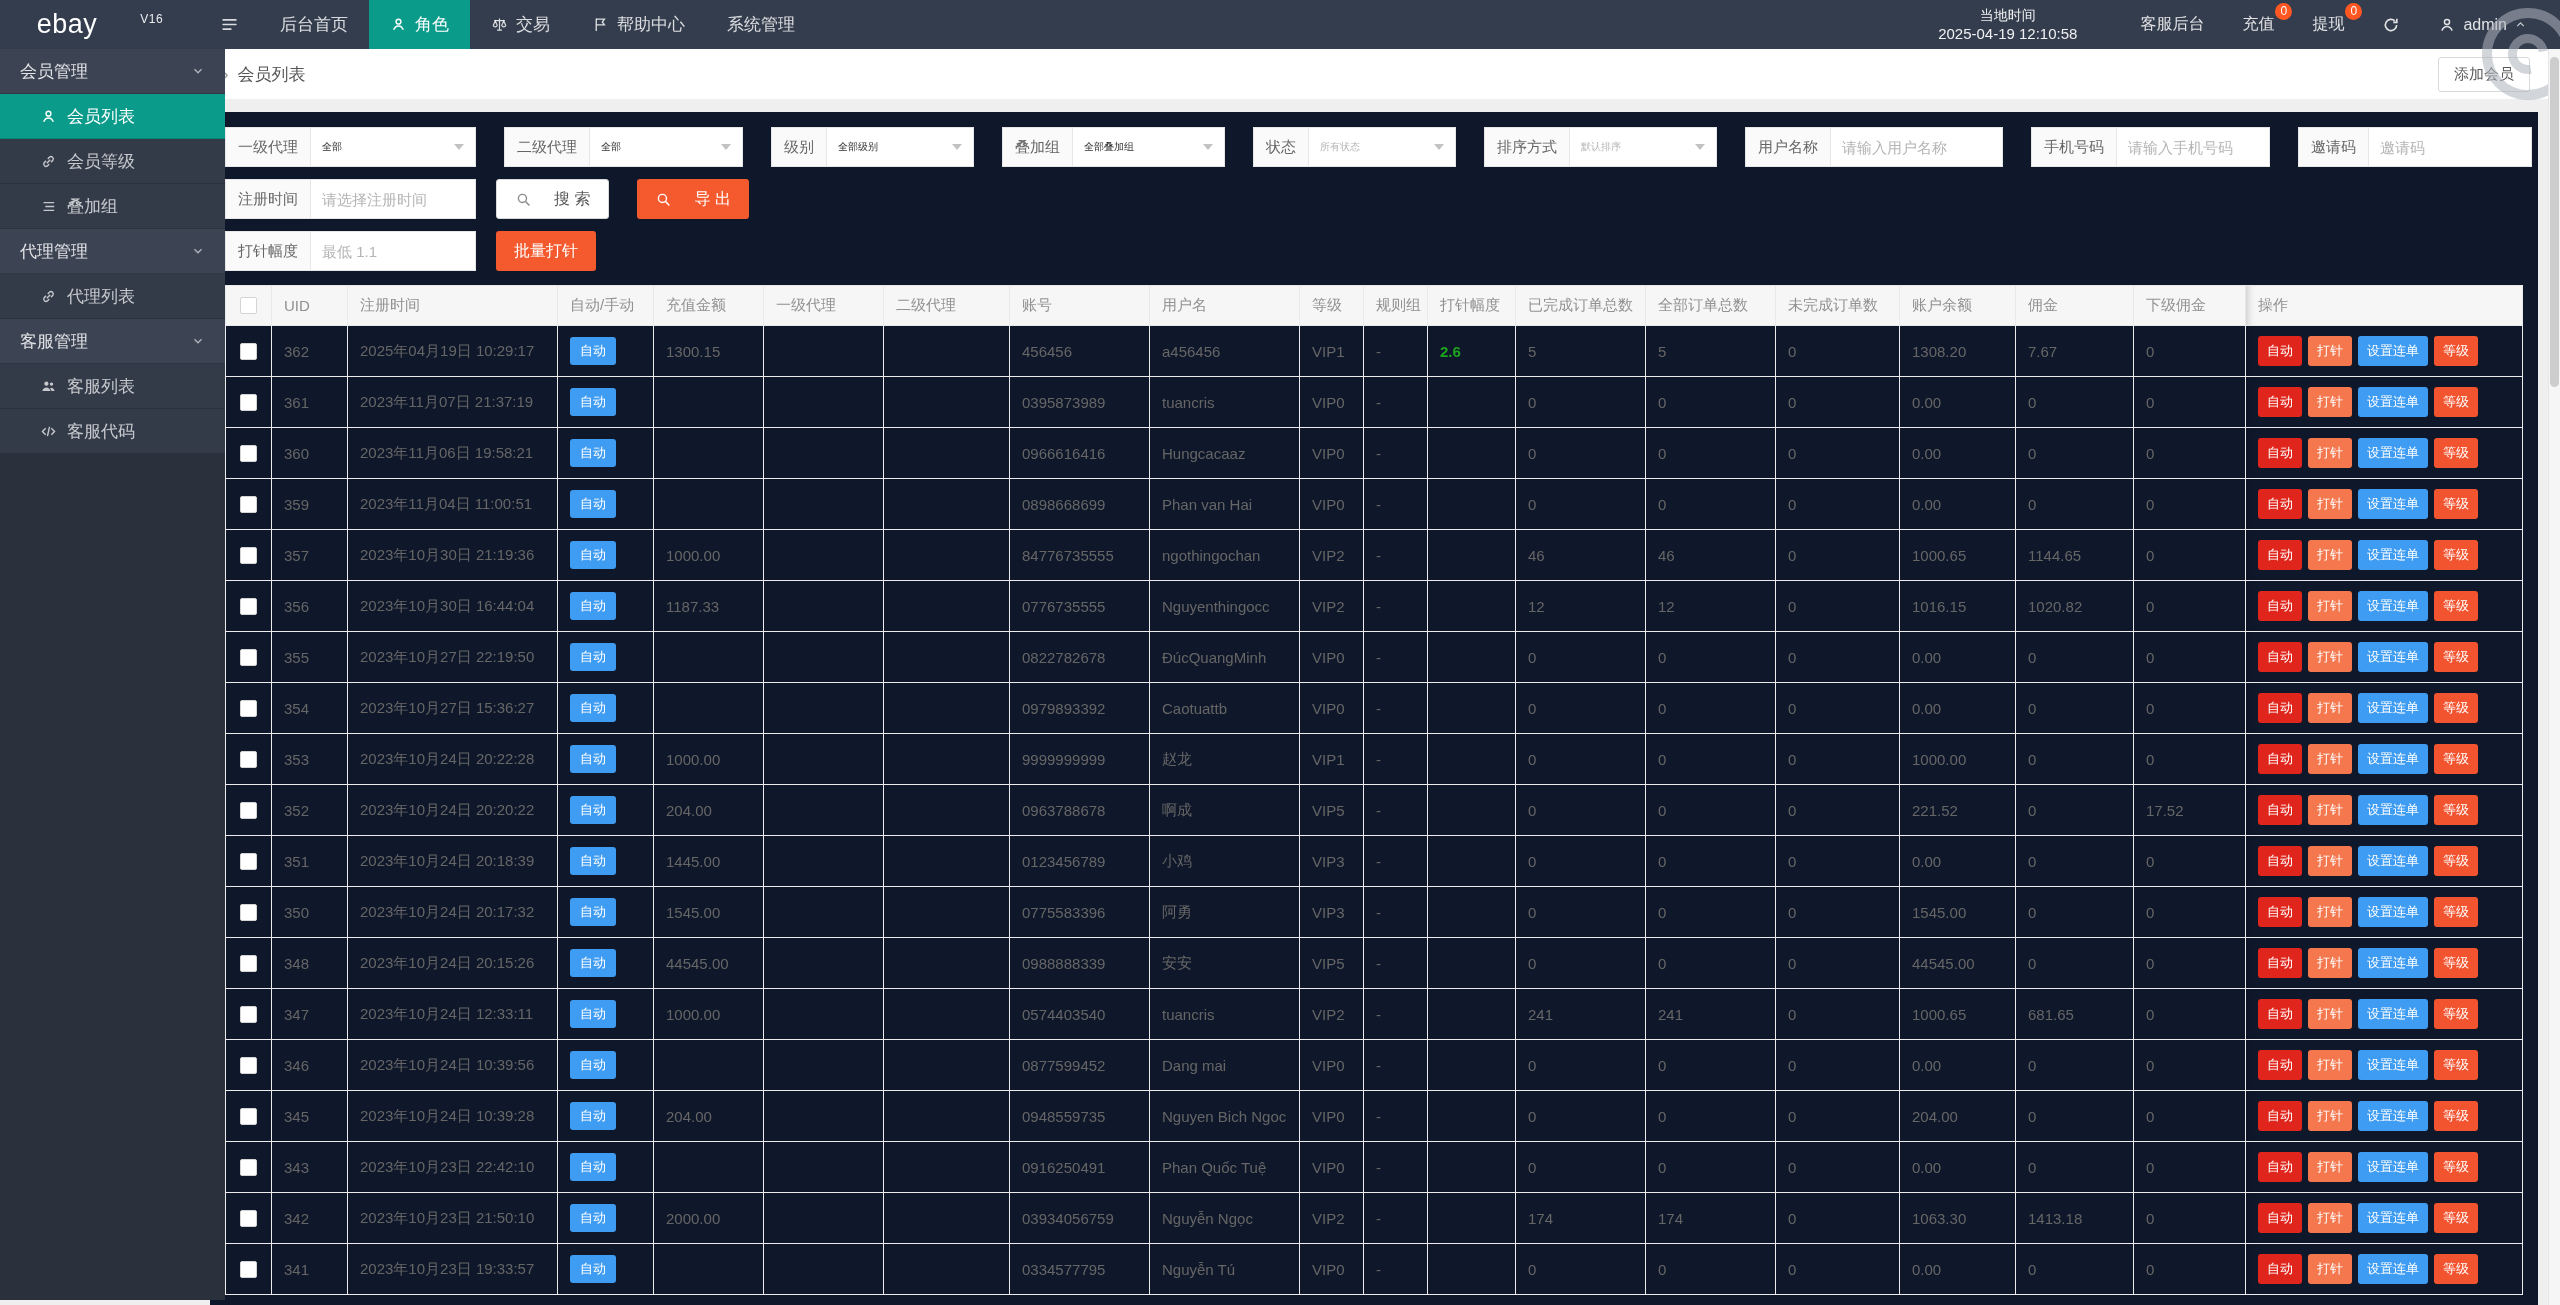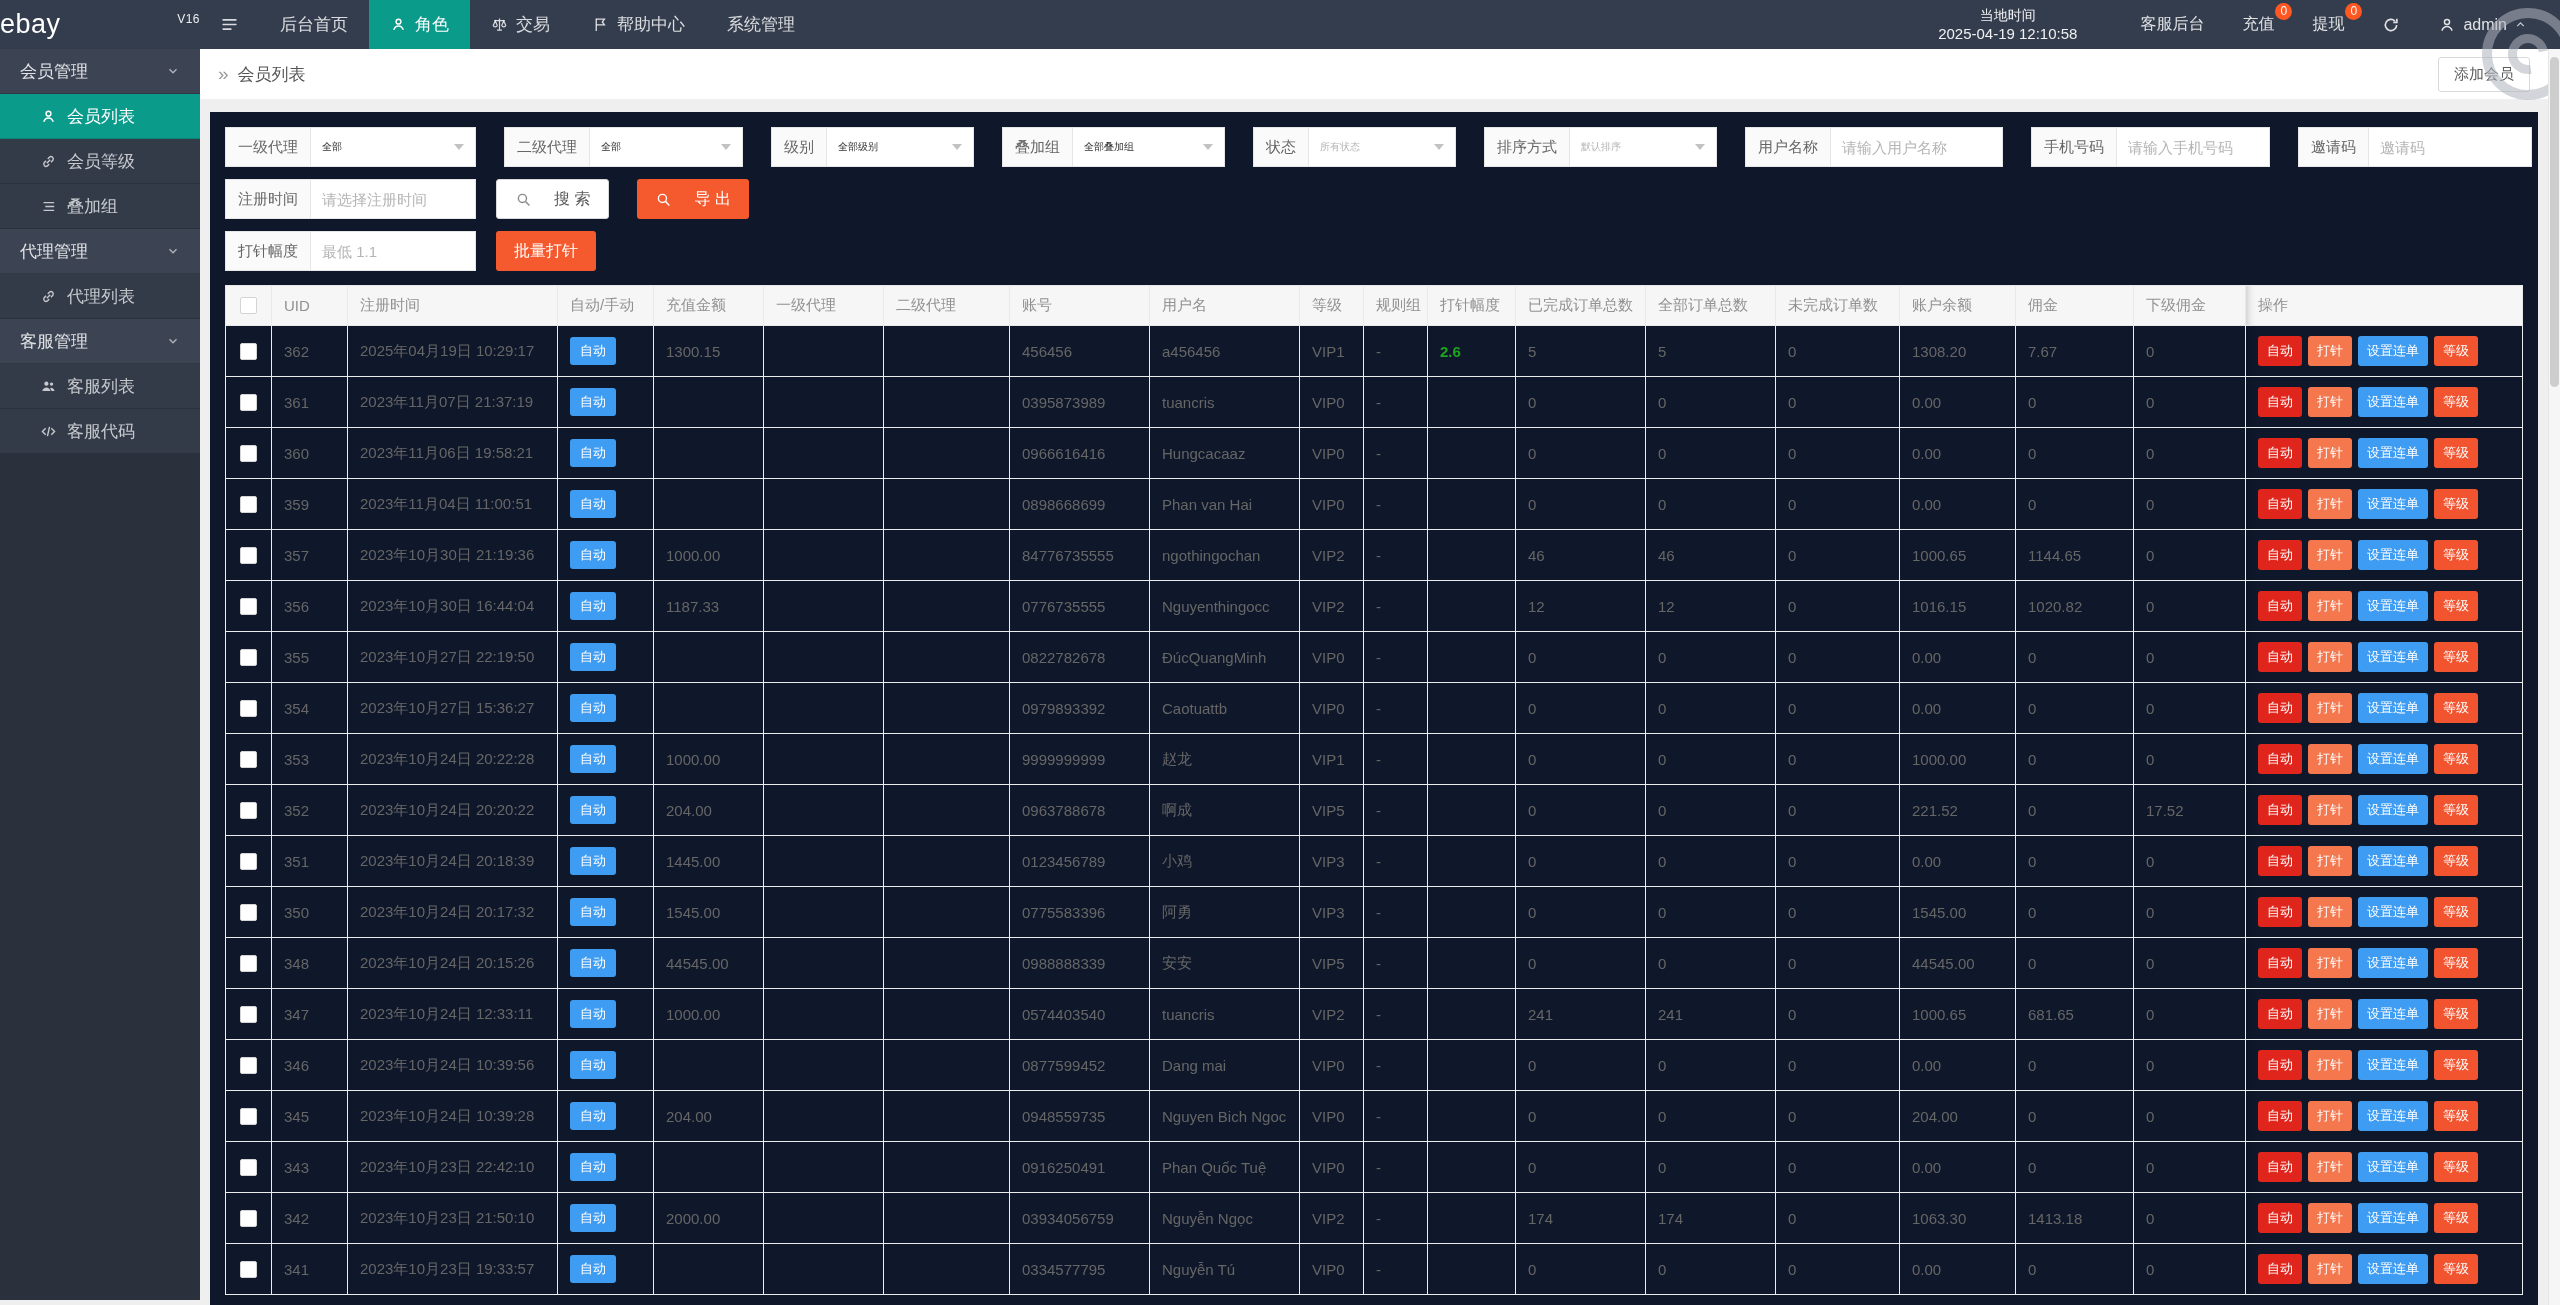--- a/index.html
+++ b/index.html
@@ -5,37 +5,37 @@
   * { margin:0; padding:0; box-sizing:border-box; }
   html,body { width:2560px; height:1305px; }
   body {
     position:relative; overflow:hidden; background:#efefef;
     font-family:"Liberation Sans","DejaVu Sans",sans-serif; color:#666;
   }
   svg { display:block; }
 
   
   .topbar { position:absolute; left:0; top:0; width:2560px; height:49px; background:#343d4d; display:flex; align-items:stretch; z-index:30; }
-  .logo { width:200px; display:flex; align-items:center; justify-content:space-between; color:#fff; font-size:27px; letter-spacing:.5px;gap:40px; }
+  .logo { width:200px; display:flex; align-items:center; justify-content:center; color:#fff; font-size:27px; letter-spacing:.5px;gap:40px; }
   .logo sup { font-size:12px; margin-left:3px; transform:translateY(-6px); opacity:.9; }
   .topnav { display:flex; align-items:stretch; }
   .nav-item { display:flex; align-items:center; gap:8px; padding:0 21px; color:rgba(255,255,255,.82); font-size:17px; cursor:pointer; white-space:nowrap; }
   .nav-item.active { background:#0a9b8a; color:#fff; }
   .nav-item svg { width:17px; height:17px; }
   .topbar-right { position:absolute; right:14px; top:0; height:49px; display:flex; align-items:center; }
   .time-block { text-align:center; color:rgba(255,255,255,.92); margin-right:44px; line-height:1.3; }
   .time-block .t1 { font-size:14px; }
   .time-block .t2 { font-size:15px; }
   .tb-item { position:relative; display:flex; align-items:center; gap:7px; padding:0 19px; height:100%; color:rgba(255,255,255,.85); font-size:16px; cursor:pointer; white-space:nowrap; }
   .tb-item svg { width:18px; height:18px; }
   .badge { position:absolute; top:3px; right:1px; min-width:17px; height:17px; border-radius:9px; background:#ff5722; color:#fff; font-size:12px; line-height:17px; text-align:center; padding:0 3px; }
   .chev-up svg { width:13px; height:13px; opacity:.85; }
 
   
-  .sidebar { position:absolute; left:0; top:49px; width:200px; bottom:5px; background:#2a313d; z-index:20; }
+  .sidebar { position:absolute; left:0; top:49px; width:225px; bottom:5px; background:#2a313d; z-index:20; }
   .side-group-header { height:45px; display:flex; align-items:center; padding:0 20px; background:#3c4454; color:rgba(255,255,255,.85); font-size:17px; cursor:pointer; border-bottom:1px solid rgba(0,0,0,.18); }
   .side-group-header .grow { flex:1; }
   .side-group-header svg { width:14px; height:14px; opacity:.7; }
   .side-item { height:45px; display:flex; align-items:center; gap:10px; padding:0 12px 0 40px; background:#333b49; color:rgba(255,255,255,.72); font-size:17px; cursor:pointer; border-bottom:1px solid rgba(0,0,0,.14); }
   .side-item svg { width:17px; height:17px; flex:none; }
   .side-item.active { background:#0a9b8a; color:#fff; }
 
   
   .crumbbar { position:absolute; left:200px; top:49px; right:12px; height:50px; background:#fff; display:flex; align-items:center; padding:0 18px; z-index:10; }
   .crumb { display:flex; align-items:center; gap:9px; color:#555; font-size:17px; }

